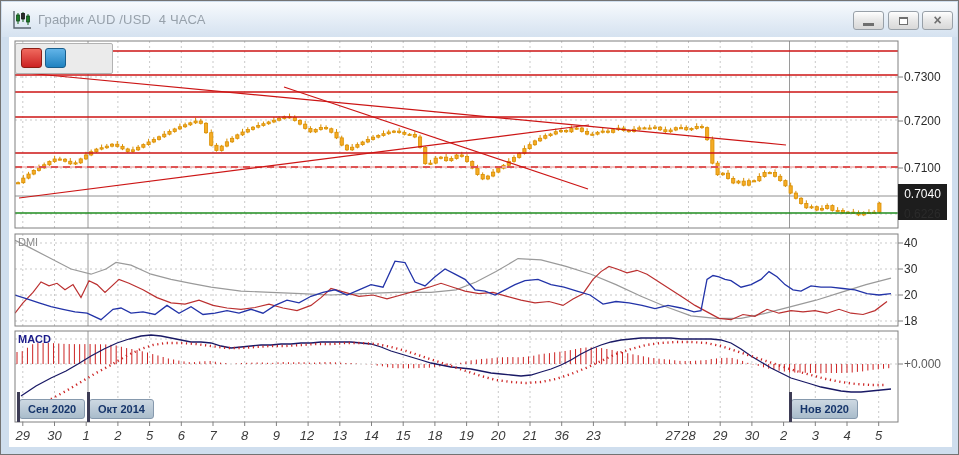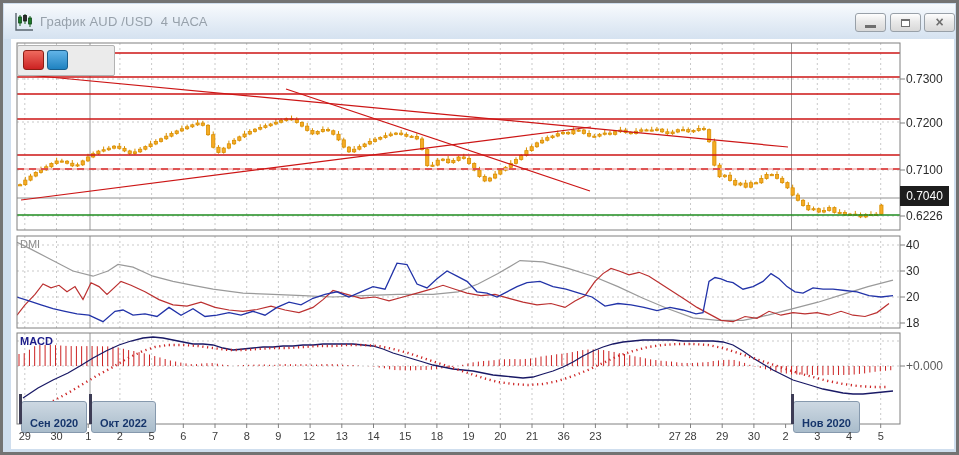--- a/index.html
+++ b/index.html
@@ -1,37 +1,37 @@
 <!DOCTYPE html>
 <html><head>
 <meta charset="utf-8">
 <style>
   html,body{margin:0;padding:0;}
   body{width:959px;height:455px;overflow:hidden;font-family:"Liberation Sans",sans-serif;}
-  .window{position:absolute;inset:0;background:#cfdeee;border:3px solid #737373;box-sizing:border-box;}
+  .window{position:absolute;inset:0;background:#cfdeee;border:1px solid #737373;box-sizing:border-box;}
   .titlebar{position:absolute;left:1px;top:1px;right:1px;height:35px;
     background:linear-gradient(#f7fafd,#e2ebf5 60%,#d5e2f0);}
   .title-icon{position:absolute;left:10px;top:8px;width:20px;height:20px;}
   .title-text{position:absolute;left:36px;top:10px;font-size:13px;color:#97a1ab;letter-spacing:.2px;white-space:pre;}
   .winbtn{position:absolute;top:9px;width:31px;height:19px;border:1px solid #98a0a8;border-radius:3px;
     background:linear-gradient(#fefefe,#e9e9e9 45%,#d8d8d8);box-sizing:border-box;cursor:default;}
   .winbtn .bar{position:absolute;left:9px;top:11px;width:11px;height:3px;background:#6f6f6f;}
   .winbtn .box{position:absolute;left:10px;top:5px;width:9px;height:8px;border:1px solid #6f6f6f;border-top:2px solid #6f6f6f;box-sizing:border-box;background:#fff;}
   .winbtn .x{position:absolute;left:0;top:0;width:100%;text-align:center;font-size:14px;line-height:17px;color:#6f6f6f;font-weight:bold;}
   .client{position:absolute;left:8px;top:36px;width:943px;height:410px;background:#ffffff;}
   #chart-svg{position:absolute;left:0;top:0;}
   .axis-label{position:absolute;font-size:12px;color:#2b2b2b;}
-  .day-label{position:absolute;font-size:11px;color:#3c3c3c;transform:translateX(-50%);}
-  .price-badge{position:absolute;left:897px;top:183px;width:49px;height:20px;background:#1d1d1d;color:#ffffff;
+  .day-label{position:absolute;font-size:13px;color:#3c3c3c;transform:translateX(-50%);font-style:italic;}
+  .price-badge{position:absolute;left:897px;top:183px;width:49px;height:36px;background:#1d1d1d;color:#ffffff;
     font-size:12px;line-height:20px;text-align:center;}
   .panel-label{position:absolute;font-size:11px;}
   .panel-label.dmi{left:17px;top:235px;color:#8d8d8d;}
   .panel-label.macd{left:17px;top:332px;color:#1c1c8a;font-weight:bold;}
   .zero-label{position:absolute;left:903px;top:356px;font-size:12px;color:#5a5a5a;}
-  .month-chip{position:absolute;top:398px;height:32px;line-height:18px;padding:12px 8px;font-size:11px;font-weight:bold;
+  .month-chip{position:absolute;top:398px;height:20px;line-height:18px;padding:0 8px;font-size:11px;font-weight:bold;
     color:#16356b;background:linear-gradient(#cdd8e2,#a9bccb);border:1px solid #8699ad;border-radius:3px;box-sizing:border-box;}
   .month-bar{position:absolute;top:391px;width:3px;height:30px;background:#3d3c55;}
   .mini-toolbar{position:absolute;left:14px;top:42px;width:98px;height:31px;background:#ebebeb;border:1px solid #b2b2b2;
     border-radius:2px;box-sizing:border-box;}
   .swatch{position:absolute;top:4px;width:21px;height:20px;border-radius:3px;box-sizing:border-box;cursor:default;}
   .swatch.red{left:5px;background:linear-gradient(#ef6a5e,#cc2222);border:1px solid #8d1d14;}
   .swatch.blue{left:29px;background:linear-gradient(#62b4e8,#1f82c0);border:1px solid #195e8c;}
 </style>
 </head>
 <body>
@@ -741,21 +741,21 @@
         <polyline points="877.6999999999999,421 877.6999999999999,425" fill="none" stroke="#808080" stroke-width="1"></polyline>
       </g>
     </svg>
 
   <div class="panel-label dmi">DMI</div>
   <div class="panel-label macd">MACD</div>
   <div class="zero-label">+0.000</div>
   <div class="price-badge">0.7040</div>
 
   <div class="month-chip" id="chip-0" style="left: 18px;">Сен 2020</div>
-  <div class="month-chip" id="chip-1" style="left: 88px;">Окт 2022</div>
+  <div class="month-chip" id="chip-1" style="left: 88px;">Окт 2014</div>
   <div class="month-chip" id="chip-2" style="left: 790px;">Нов 2020</div>
   <div class="month-bar" id="bar-0" style="left: 16px;"></div>
   <div class="month-bar" id="bar-1" style="left: 86px;"></div>
   <div class="month-bar" id="bar-2" style="left: 788px;"></div>
 
   <div class="mini-toolbar">
     <div class="swatch red"></div>
     <div class="swatch blue"></div>
   </div>
 

